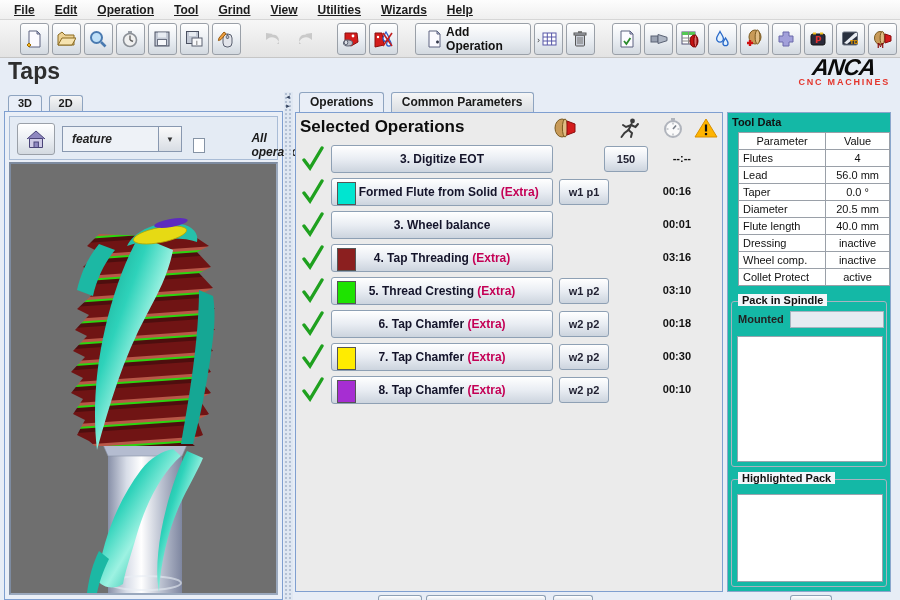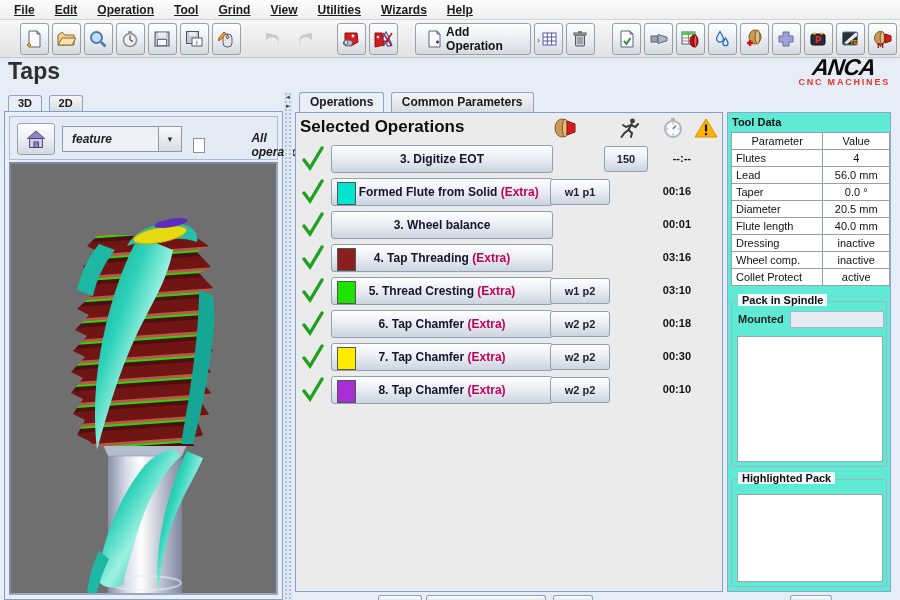--- a/index.html
+++ b/index.html
@@ -60,29 +60,29 @@
   .hicon{top:4px;width:24px;height:22px;}
   
   .oprow{position:absolute;left:0;width:100%;height:30px;}
   .check{position:absolute;left:5px;top:0px;width:24px;height:26px;}
   .opbtn{position:absolute;left:35px;top:0;width:222px;height:28px;border:1px solid #8ea0b4;border-radius:3px;
          background:linear-gradient(#ffffff,#e9edf3 50%,#ccd4de);box-shadow:inset 0 1px 0 #fff;
          display:flex;align-items:center;justify-content:center;font-family:inherit;}
   .opbtn .lblwrap{font-size:12px;font-weight:bold;color:#14142a;white-space:nowrap;}
   .opbtn .extra{color:#c40055;}
   .sq{position:absolute;left:5px;top:3px;width:17px;height:21px;border:1px solid #555;}
-  .wbadge{position:absolute;left:254px;top:1px;width:60px;height:26px;border:1px solid #8ea0b4;border-radius:3px;
+  .wbadge{position:absolute;left:263px;top:1px;width:50px;height:26px;border:1px solid #8ea0b4;border-radius:3px;
           background:linear-gradient(#ffffff,#e9edf3 50%,#ccd4de);font-size:11px;font-weight:bold;color:#223;
           font-family:inherit;}
   .wbadge.b150{left:308px;width:44px;}
   .time{position:absolute;right:31px;top:7px;font-size:11px;font-weight:bold;color:#111;}
   
-  #tool-col{left:727px;top:112px;width:164px;height:480px;border:1px solid #8aa6cc;background:#5eead4;box-sizing:border-box;}
+  #tool-col{left:727px;top:112px;width:164px;height:480px;border:1px solid #8aa6cc;background:#14b8a6;box-sizing:border-box;}
   #tool-data-title{left:4px;top:3px;font-size:11px;font-weight:bold;color:#111;}
-  #tool-table{left:3px;top:19px;border-collapse:collapse;background:#fff;padding-left:25px;}
+  #tool-table{left:10px;top:19px;border-collapse:collapse;background:#fff;padding-left:25px;}
   #tool-table td,#tool-table th{border:1px solid #9aa0a8;font-size:11px;font-weight:normal;
         padding:1px 4px;height:14px;color:#111;}
   #tool-table th{width:86px;text-align:center;}
   #tool-table th+th{width:60px;}
   #tool-table td.p{text-align:left;}
   #tool-table td.v{text-align:center;}
   .group{position:absolute;border:1px solid #a9b3c0;border-radius:3px;box-sizing:border-box;}
   .gtitle{position:absolute;top:-8px;left:6px;background:#f3f6fa;padding:0 4px;font-size:11px;font-weight:bold;color:#111;}
   #mounted-lbl{left:6px;top:11px;font-size:11px;font-weight:bold;color:#222;}
   #mounted-field{left:58px;top:9px;width:94px;height:17px;border:1px solid #a8b4c0;background:#e6ebf1;box-sizing:border-box;}

